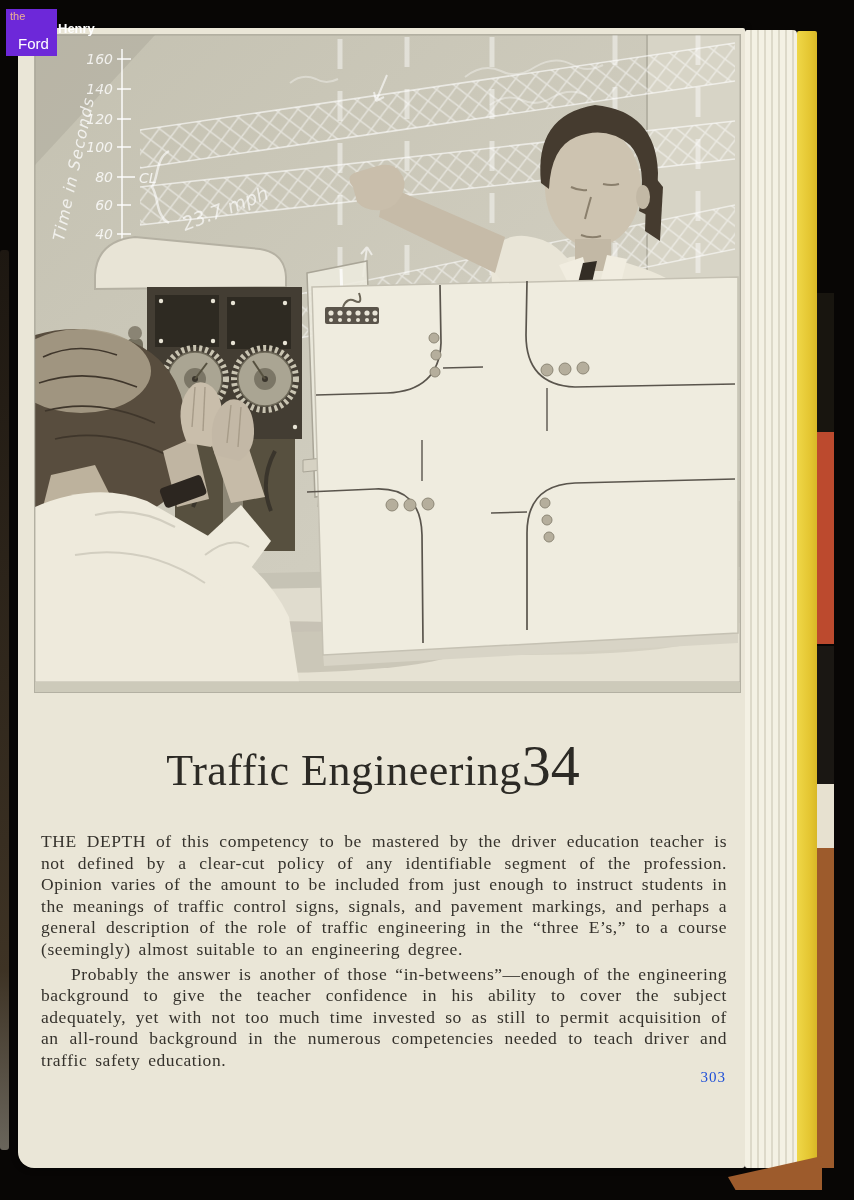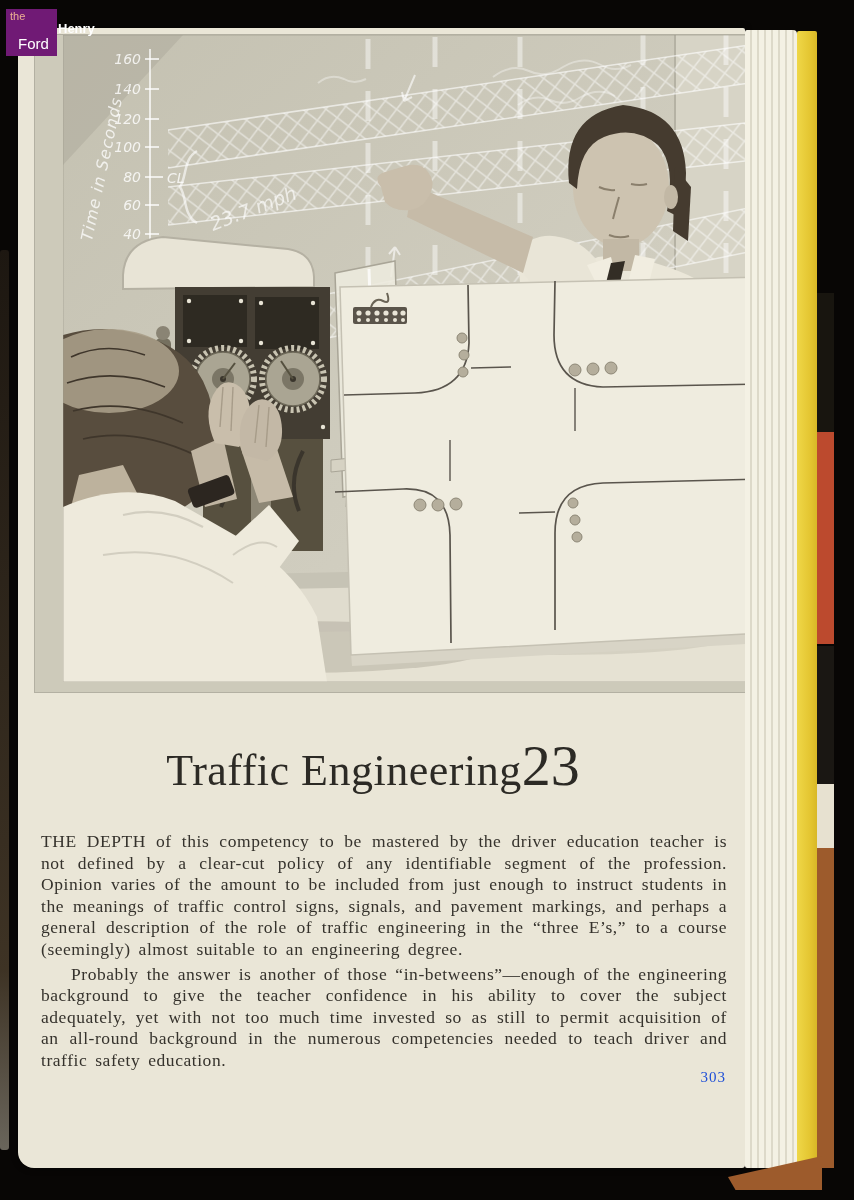--- a/index.html
+++ b/index.html
@@ -10,21 +10,21 @@
   }
   
   .page{
     position:absolute;left:18px;top:28px;width:727px;height:1140px;
     background:#eae6d7;
     border-radius:8px 2px 3px 16px;
     box-shadow:0 0 6px rgba(0,0,0,.6);
   }
   .photo{
     position:absolute;left:17px;top:7px;width:705px;height:657px;
-    background:#cdcaba;outline:1px solid #b3b0a2;padding-left:28px;
+    background:#cdcaba;outline:1px solid #b3b0a2;
   }
   .photo svg{display:block;}
   .title-row{
     position:absolute;left:20px;top:704px;width:692px;
     display:flex;justify-content:center;align-items:baseline;
   }
   .chapter-title{
     font-size:44px;color:#2c2a25;letter-spacing:.5px;font-weight:400;
   }
   .chapter-number{
@@ -65,21 +65,21 @@
     clip-path:polygon(0 62%,100% 0,100% 100%,8% 100%);
   }
   .gutter-sliver{
     position:absolute;left:0;top:250px;width:9px;height:900px;
     background:linear-gradient(#241d15,#50422f 80%,#8a8578);
     opacity:.75;border-radius:3px;
   }
   
   .logo{
     position:absolute;left:6px;top:9px;width:51px;height:47px;
-    background:#701a75;
+    background:#6d28d9;
     font-family:"Liberation Sans", sans-serif;
   }
   .logo span{position:absolute;white-space:nowrap;}
   .logo-the{left:4px;top:1px;font-size:11px;color:#edb293;}
   .logo-henry{left:15px;top:12px;font-size:13px;font-weight:bold;color:#ffffff;padding-left:37px;}
   .logo-ford{left:12px;top:26px;font-size:15px;font-weight:normal;color:#ffffff;}
 </style>
 </head>
 <body>
 
@@ -354,21 +354,21 @@
           <path d="M170,520 Q196,500 214,512"></path>
         </g>
       </g>
 
       <rect x="0" y="0" width="705" height="647" fill="none" stroke="#9a9689" stroke-width="1" opacity=".6"></rect>
     </svg>
   </div>
 
   <div class="title-row">
     <span class="chapter-title">Traffic Engineering</span>
-    <span class="chapter-number">23</span>
+    <span class="chapter-number">34</span>
   </div>
 
   <div class="body-text">
     <p>THE DEPTH of this competency to be mastered by the driver education teacher is not defined by a clear-cut policy of any identifiable segment of the profession. Opinion varies of the amount to be included from just enough to instruct students in the meanings of traffic control signs, signals, and pavement markings, and perhaps a general description of the role of traffic engineering in the “three E’s,” to a course (seemingly) almost suitable to an engineering degree.</p>
     <p>Probably the answer is another of those “in-betweens”—enough of the engineering background to give the teacher confidence in his ability to cover the subject adequately, yet with not too much time invested so as still to permit acquisition of an all-round background in the numerous competencies needed to teach driver and traffic safety education.</p>
   </div>
 
   <div class="page-num">303</div>
 </div>
 

